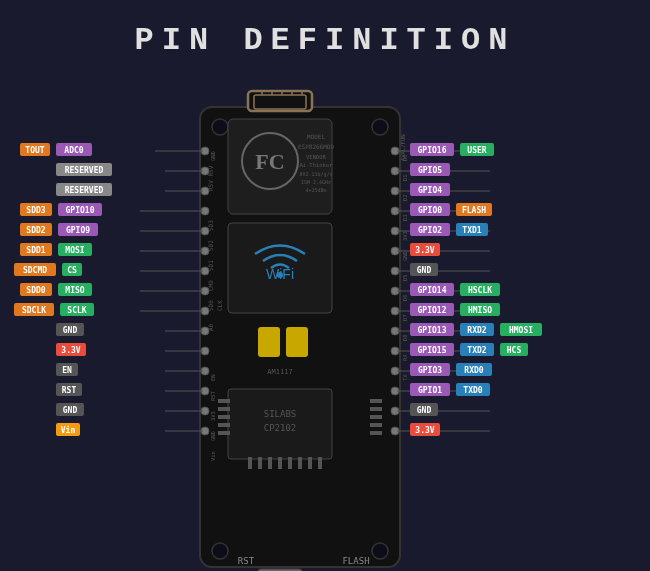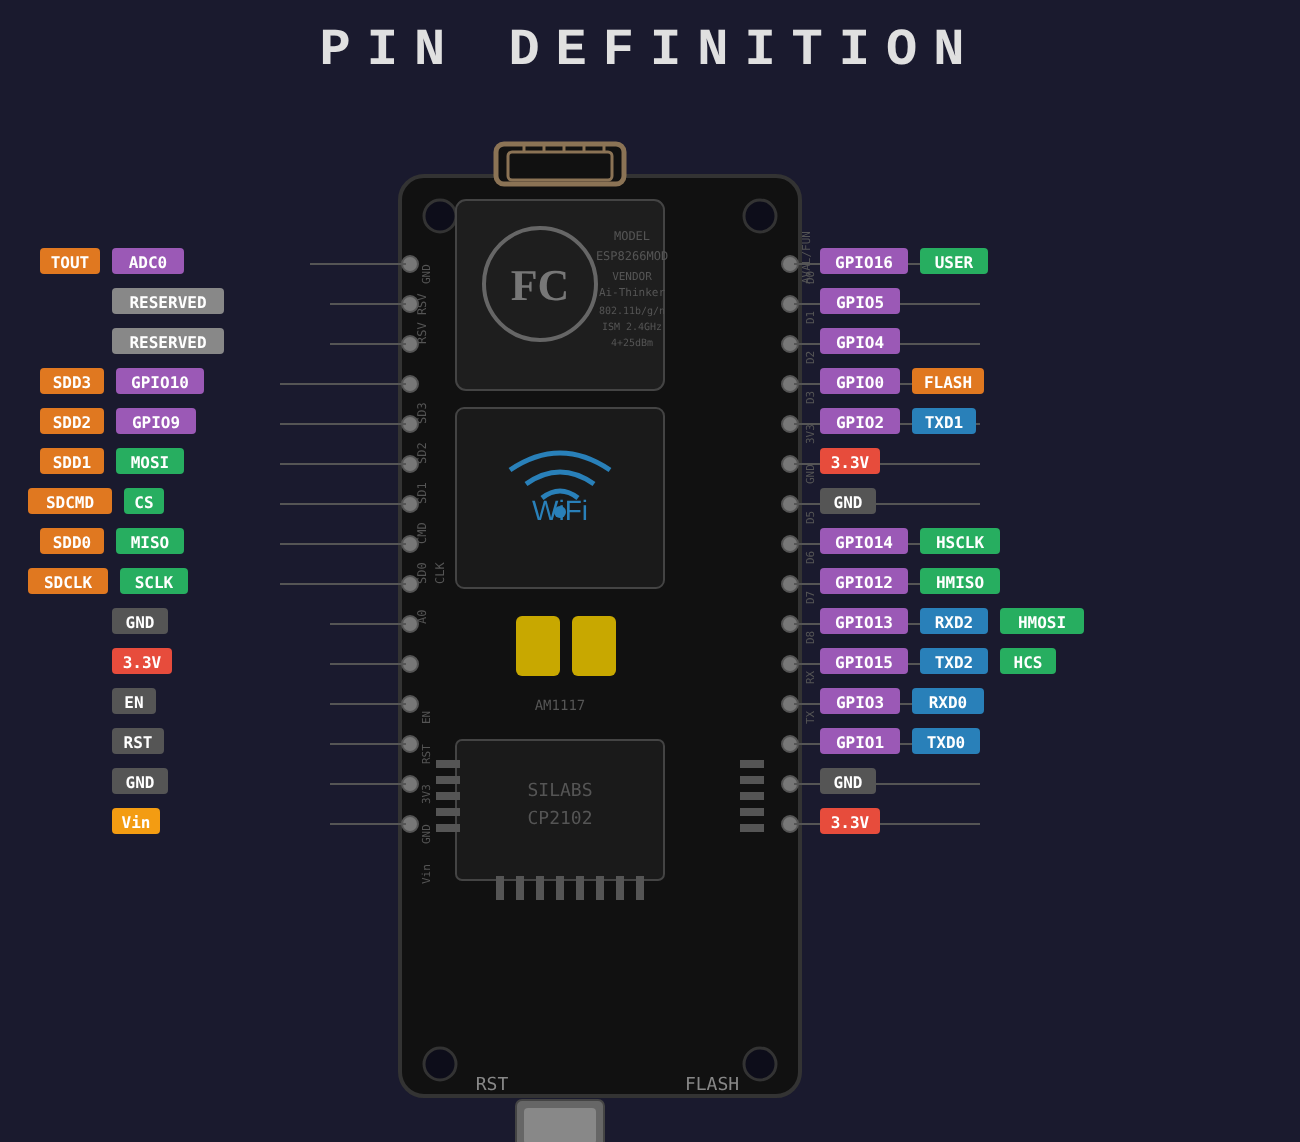--- a/index.html
+++ b/index.html
@@ -15,24 +15,24 @@
     }
     .page {
       width: 650px;
       height: 571px;
       background: #1a1a2e;
       position: relative;
     }
     .title {
       text-align: center;
       color: #e0e0e0;
-      font-size: 26px;
+      font-size: 32px;
       font-weight: bold;
       letter-spacing: 8px;
-      padding-top: 10px;
+      padding-top: 22px;
       font-family: 'Courier New', monospace;
     }
     .diagram-area {
       position: relative;
       width: 650px;
       height: 530px;
     }
   </style>
 </head>
 <body>

